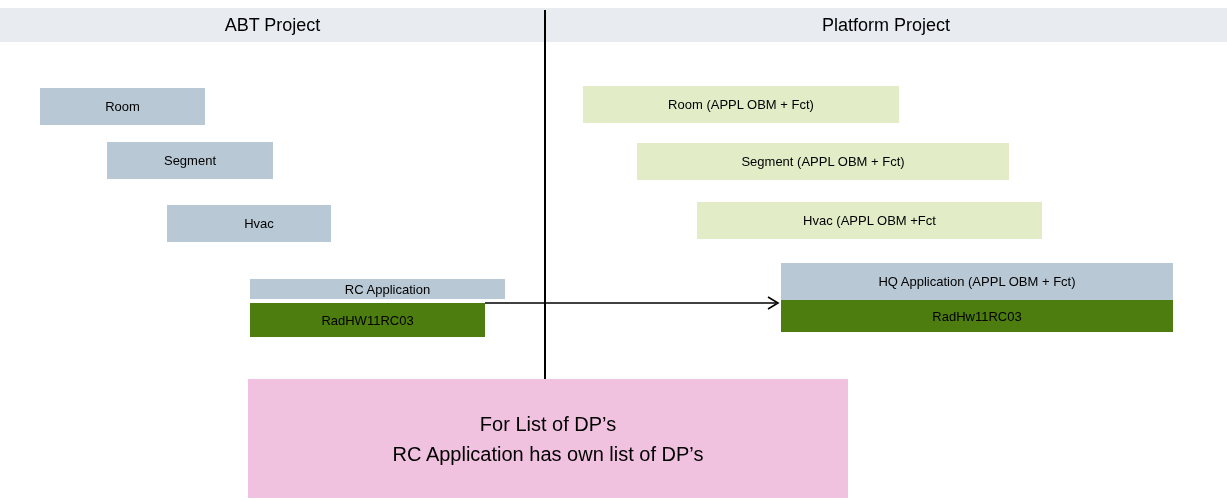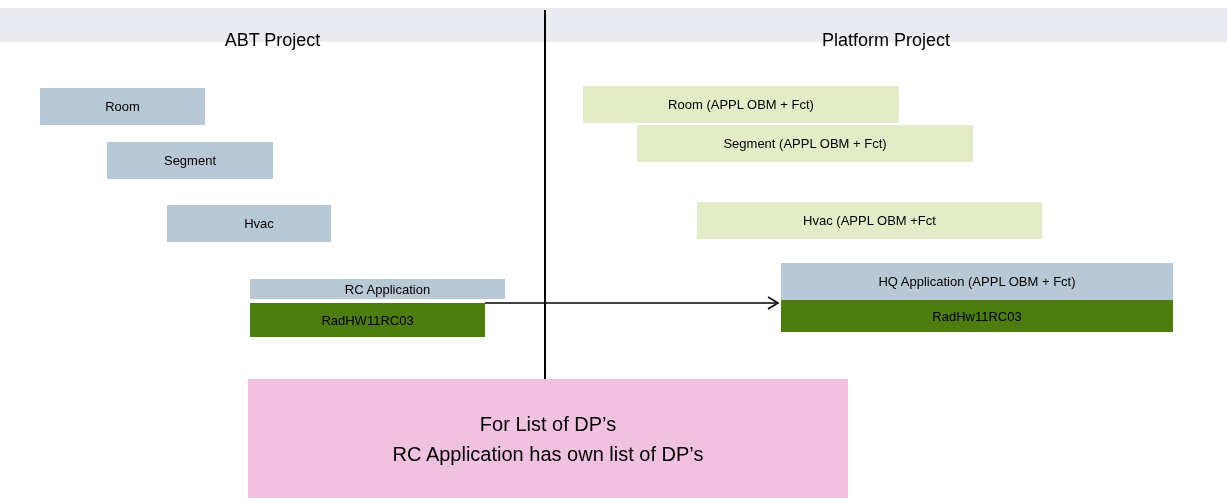--- a/index.html
+++ b/index.html
@@ -17,21 +17,21 @@
     overflow: hidden;
   }
   .header-band {
     position: absolute;
     left: 0; top: 8px;
     width: 1227px; height: 34px;
     background: #e8ecf1;
   }
   .header-title {
     position: absolute;
-    top: 23px; height: 34px;
+    top: 8px; height: 34px;
     display: flex; align-items: center; justify-content: center;
     font-size: 18px;
   }
   .header-title.left  { left: 0;    width: 545px; }
   .header-title.right { left: 545px; width: 682px; }
   .divider-v {
     position: absolute;
     left: 544px; top: 10px;
     width: 2px; height: 369px;
     background: #000000;
@@ -73,21 +73,21 @@
 
   <div class="divider-v"></div>
 
   <div class="box steel" style="left:40px;  top:88px;  width:165px; height:37px;">Room</div>
   <div class="box steel" style="left:107px; top:142px; width:166px; height:37px;">Segment</div>
   <div class="box steel" style="left:167px; top:205px; width:144px; height:37px;padding-left:20px;">Hvac</div>
   <div class="box steel" style="left:250px; top:279px; width:235px; height:20px;padding-left:20px;">RC Application</div>
   <div class="box peach" style="left:250px; top:303px; width:235px; height:34px;">RadHW11RC03</div>
 
   <div class="box green" style="left:567px; top:86px;  width:316px; height:37px;margin-left:16px;">Room (APPL OBM + Fct)</div>
-  <div class="box green" style="left:637px; top:125px; width:336px; height:37px;">Segment (APPL OBM + Fct)</div>
+  <div class="box green" style="left:637px; top:143px; width:372px; height:37px;">Segment (APPL OBM + Fct)</div>
   <div class="box green" style="left:697px; top:202px; width:345px; height:37px;">Hvac (APPL OBM +Fct</div>
   <div class="box steel" style="left:781px; top:263px; width:392px; height:37px;">HQ Application (APPL OBM + Fct)</div>
   <div class="box peach" style="left:781px; top:300px; width:392px; height:32px;">RadHw11RC03</div>
 
   <svg class="arrow-svg" viewBox="0 0 296 18" xmlns="http://www.w3.org/2000/svg">
     <line x1="0" y1="9" x2="291" y2="9" stroke="#000000" stroke-width="1.6"></line>
     <polyline points="283,3 293,9 283,15" fill="none" stroke="#000000" stroke-width="1.6"></polyline>
   </svg>
 
   <div class="note-box">

